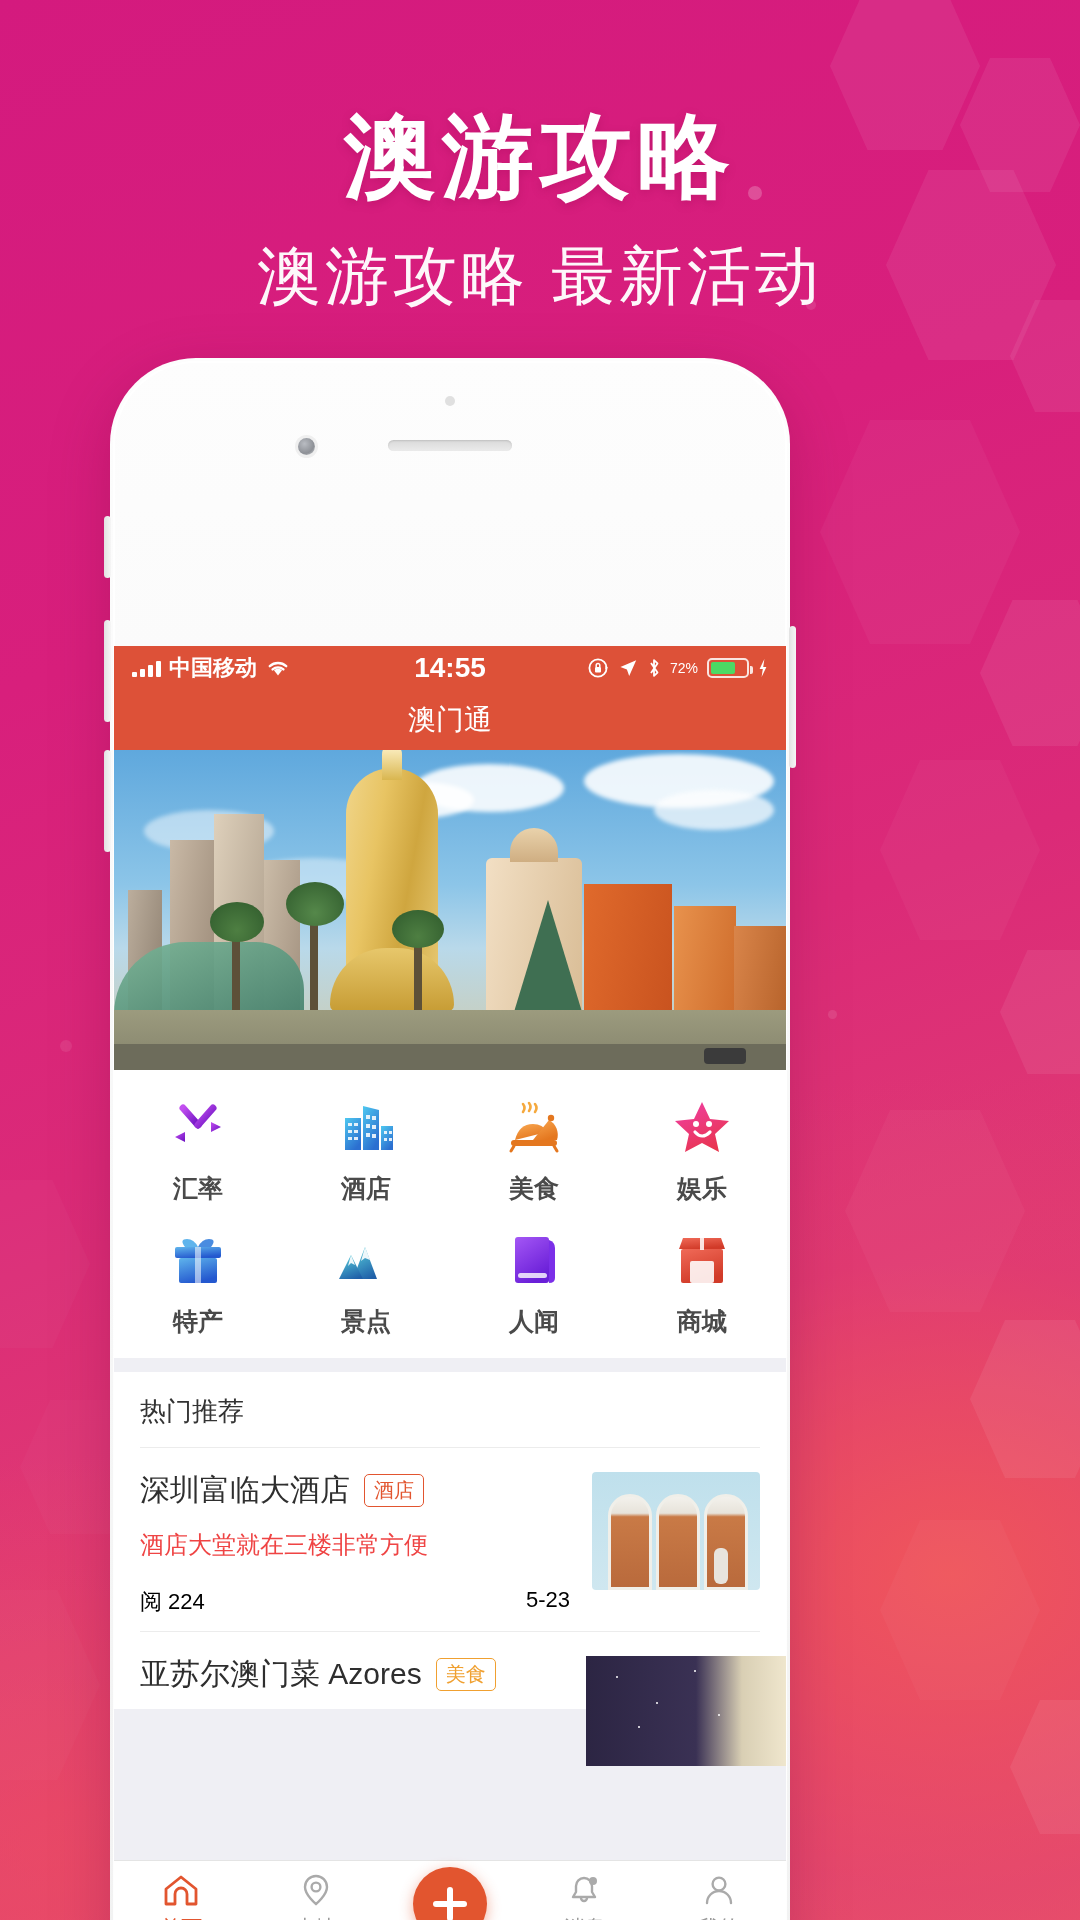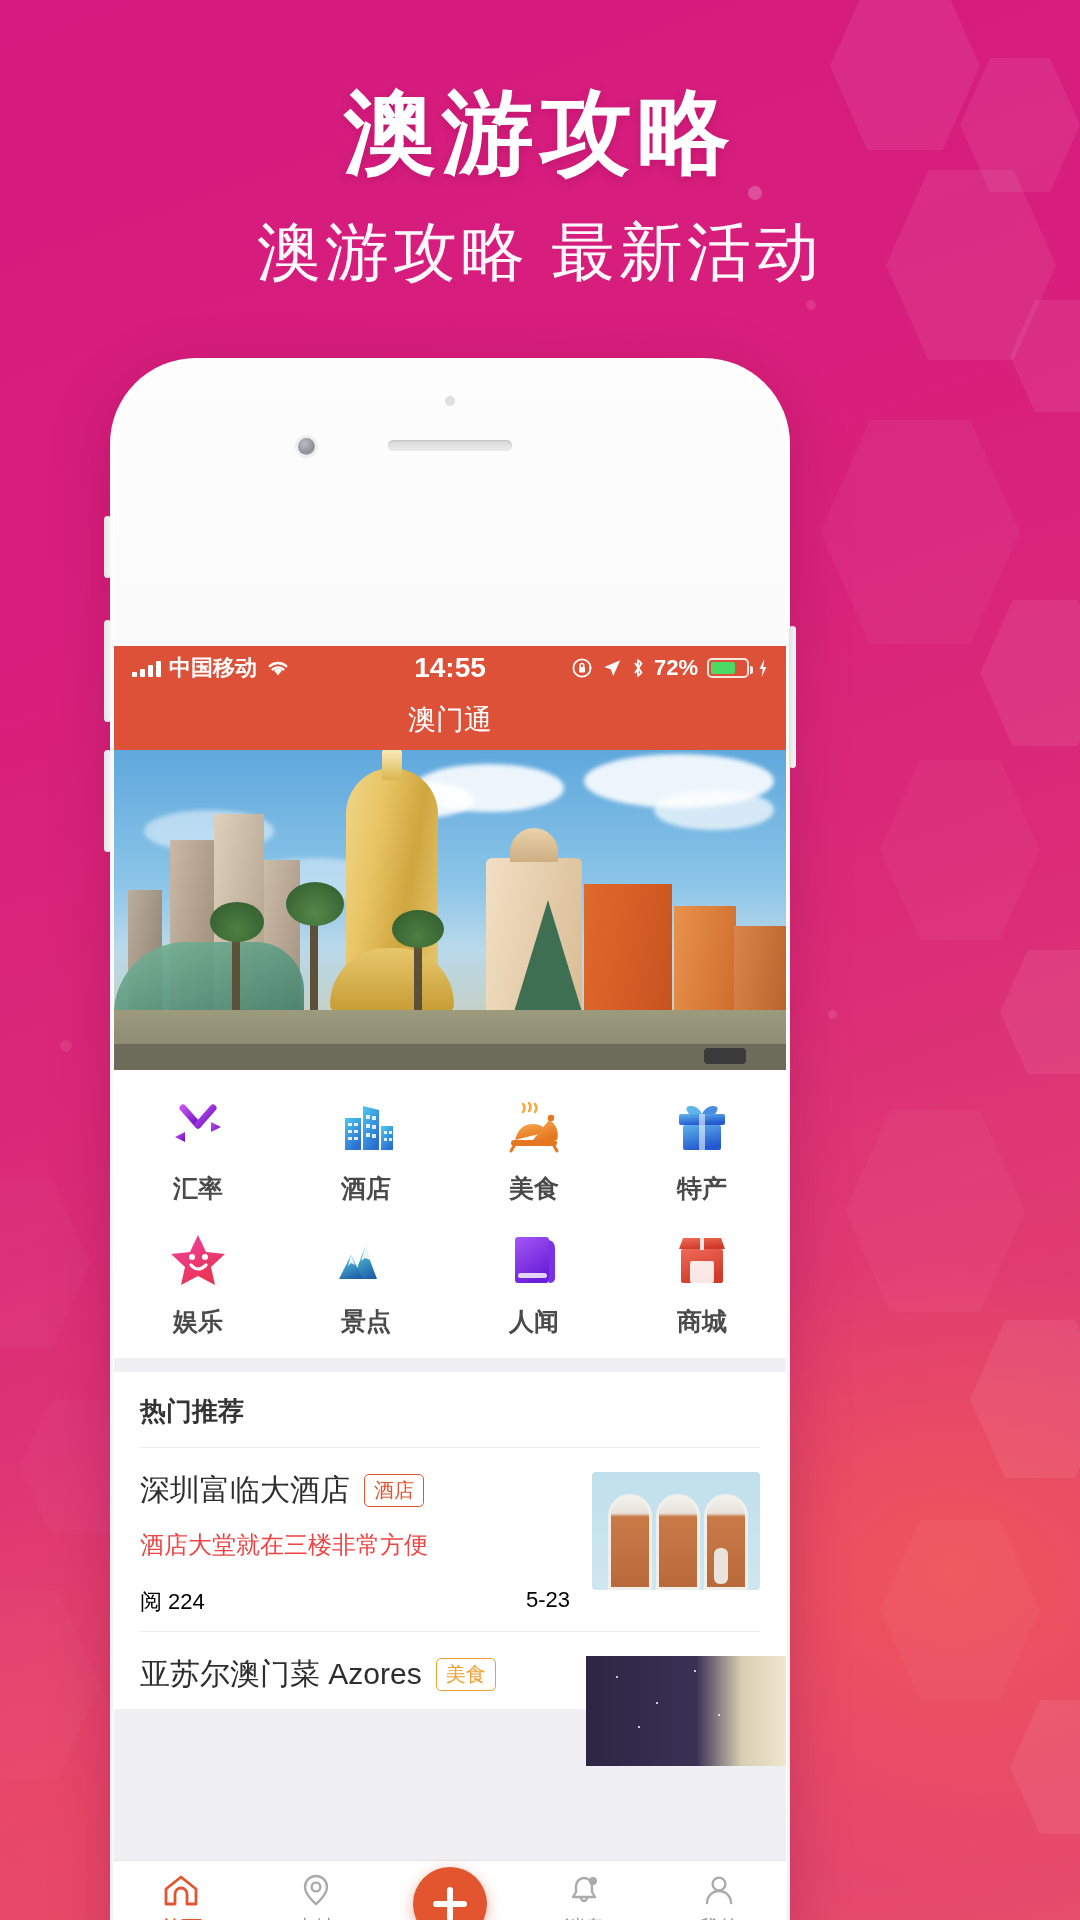--- a/index.html
+++ b/index.html
@@ -22,21 +22,21 @@
   .hexes { position: absolute; inset: 0; overflow: hidden; }
   .hex {
     position: absolute;
     background: rgba(255,255,255,0.07);
     clip-path: polygon(25% 0%, 75% 0%, 100% 50%, 75% 100%, 25% 100%, 0% 50%);
   }
   .dot { position: absolute; border-radius: 50%; background: rgba(255,255,255,0.22); }
 
   
   .promo-text {
-    position: absolute; top: 84px; left: 0; right: 0;
+    position: absolute; top: 108px; left: 0; right: 0;
     text-align: center; z-index: 5;
   }
   .promo-title {
     color: #ffffff;
     font-size: 92px;
     font-weight: bold;
     letter-spacing: 6px;
     line-height: 1.05;
     text-shadow: 0 3px 10px rgba(140,0,70,0.25);
   }
@@ -130,21 +130,21 @@
   .battery {
     width: 42px; height: 20px; border: 2px solid rgba(255,255,255,.85);
     border-radius: 5px; padding: 2px; position: relative;
   }
   .battery::after {
     content:""; position:absolute; right:-6px; top:6px;
     width:3px; height:8px; background:rgba(255,255,255,.85);
     border-radius:0 2px 2px 0;
   }
   .battery span { display:block; height:100%; width:72%; background:#4cd964; border-radius:2px; }
-  .pct { font-size: 22px; font-weight: 700; }
+  .pct { font-size: 14px; font-weight: 400; }
 
   
   .navbar {
     height: 60px; background: #dd5138;
     display: flex; align-items: center; justify-content: center;
     color: #fff; font-size: 28px;
   }
 
   
   .hero {
@@ -174,21 +174,21 @@
   }
   .gicon { width: 62px; height: 62px; position: relative; }
   .glabel { font-size: 25px; color: #4a4a4a; }
 
   
   .sec {
     background: #fff; margin-top: 14px;
     padding: 0 26px;
   }
   .sec-head {
-    font-size: 26px; font-weight: bold; color: #333;
+    font-size: 26px; font-weight: normal; color: #333;
     padding: 22px 0 18px;
     border-bottom: 1px solid #ececec;
   }
   .rec {
     padding: 22px 0 14px;
     border-bottom: 1px solid #ececec;
     position: relative;
   }
   .rec:last-child { border-bottom: none; }
   .rec-body { padding-right: 180px; }
@@ -471,51 +471,51 @@
               <path d="M11 50 l-3 5 M51 50 l3 5" stroke="#e4771f" stroke-width="3" stroke-linecap="round"></path>
             </svg>
           </div>
           <div class="glabel">美食</div>
         </div>
 
         <div class="gitem">
           <div class="gicon">
             <svg viewBox="0 0 62 62" width="62" height="62">
               <defs>
+                  <linearGradient id="gst" x1="0.2" y1="0" x2="0.7" y2="1">
+                <stop offset="0" stop-color="#ef3fa0"></stop>
+                    <stop offset="1" stop-color="#e8344c"></stop>
+              </linearGradient>
+                </defs>
+              <path d="M31 6 L39 23 L58 25 L44 38 L48 56 L31 47 L14 56 L18 38 L4 25 L23 23 Z" fill="url(#gst)"></path>
+              <circle cx="25" cy="28" r="3" fill="#fff"></circle>
+              <circle cx="38" cy="28" r="3" fill="#fff"></circle>
+              <path d="M24 36 q7 8 15 0" stroke="#fff" stroke-width="3.2" fill="none" stroke-linecap="round"></path>
+            </svg>
+          </div>
+          <div class="glabel">娱乐</div>
+        </div>
+
+        <div class="gitem">
+          <div class="gicon">
+            <svg viewBox="0 0 62 62" width="62" height="62">
+              <defs>
                   <linearGradient id="ggf" x1="0" y1="0" x2="0.4" y2="1">
                 <stop offset="0" stop-color="#5fb4ec"></stop>
                     <stop offset="1" stop-color="#2458cf"></stop>
               </linearGradient>
                 </defs>
               <path d="M18 18 q-6 -8 2 -8 q7 0 11 8" fill="#5fb4ec"></path>
               <path d="M44 18 q6 -8 -2 -8 q-7 0 -11 8" fill="#4a8ce0"></path>
               <rect x="8" y="18" width="46" height="11" rx="2" fill="url(#ggf)"></rect>
               <rect x="12" y="29" width="38" height="25" rx="2" fill="url(#ggf)"></rect>
               <rect x="28" y="18" width="6" height="36" fill="#fff" opacity=".55"></rect>
             </svg>
           </div>
           <div class="glabel">特产</div>
-        </div>
-
-        <div class="gitem">
-          <div class="gicon">
-            <svg viewBox="0 0 62 62" width="62" height="62">
-              <defs>
-                  <linearGradient id="gst" x1="0.2" y1="0" x2="0.7" y2="1">
-                <stop offset="0" stop-color="#ef3fa0"></stop>
-                    <stop offset="1" stop-color="#e8344c"></stop>
-              </linearGradient>
-                </defs>
-              <path d="M31 6 L39 23 L58 25 L44 38 L48 56 L31 47 L14 56 L18 38 L4 25 L23 23 Z" fill="url(#gst)"></path>
-              <circle cx="25" cy="28" r="3" fill="#fff"></circle>
-              <circle cx="38" cy="28" r="3" fill="#fff"></circle>
-              <path d="M24 36 q7 8 15 0" stroke="#fff" stroke-width="3.2" fill="none" stroke-linecap="round"></path>
-            </svg>
-          </div>
-          <div class="glabel">娱乐</div>
         </div>
 
         <div class="gitem">
           <div class="gicon">
             <svg viewBox="0 0 62 62" width="62" height="62">
               <defs>
                   <linearGradient id="gmt" x1="0.3" y1="0" x2="0.7" y2="1">
                 <stop offset="0" stop-color="#55c8d8"></stop>
                     <stop offset="1" stop-color="#1f5fa8"></stop>
               </linearGradient>

